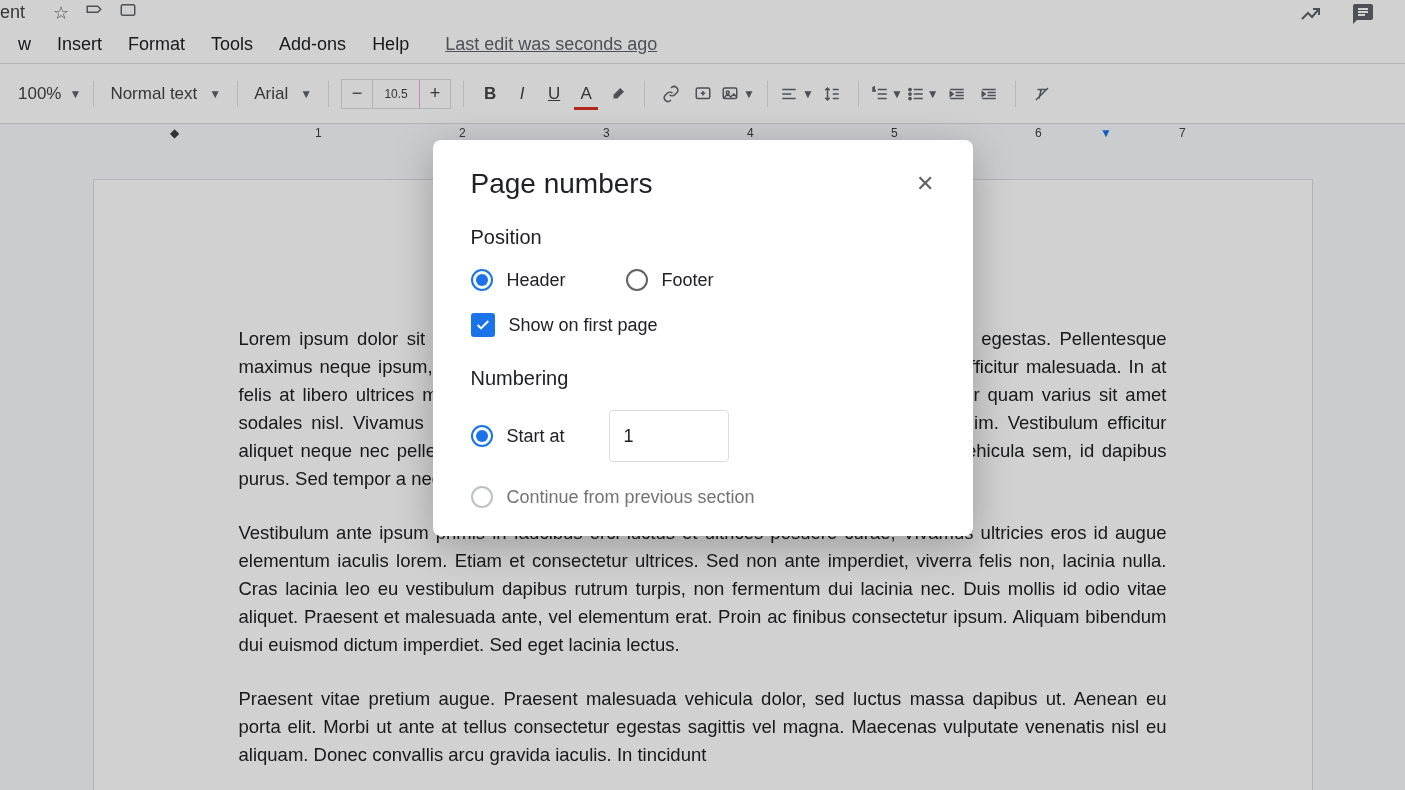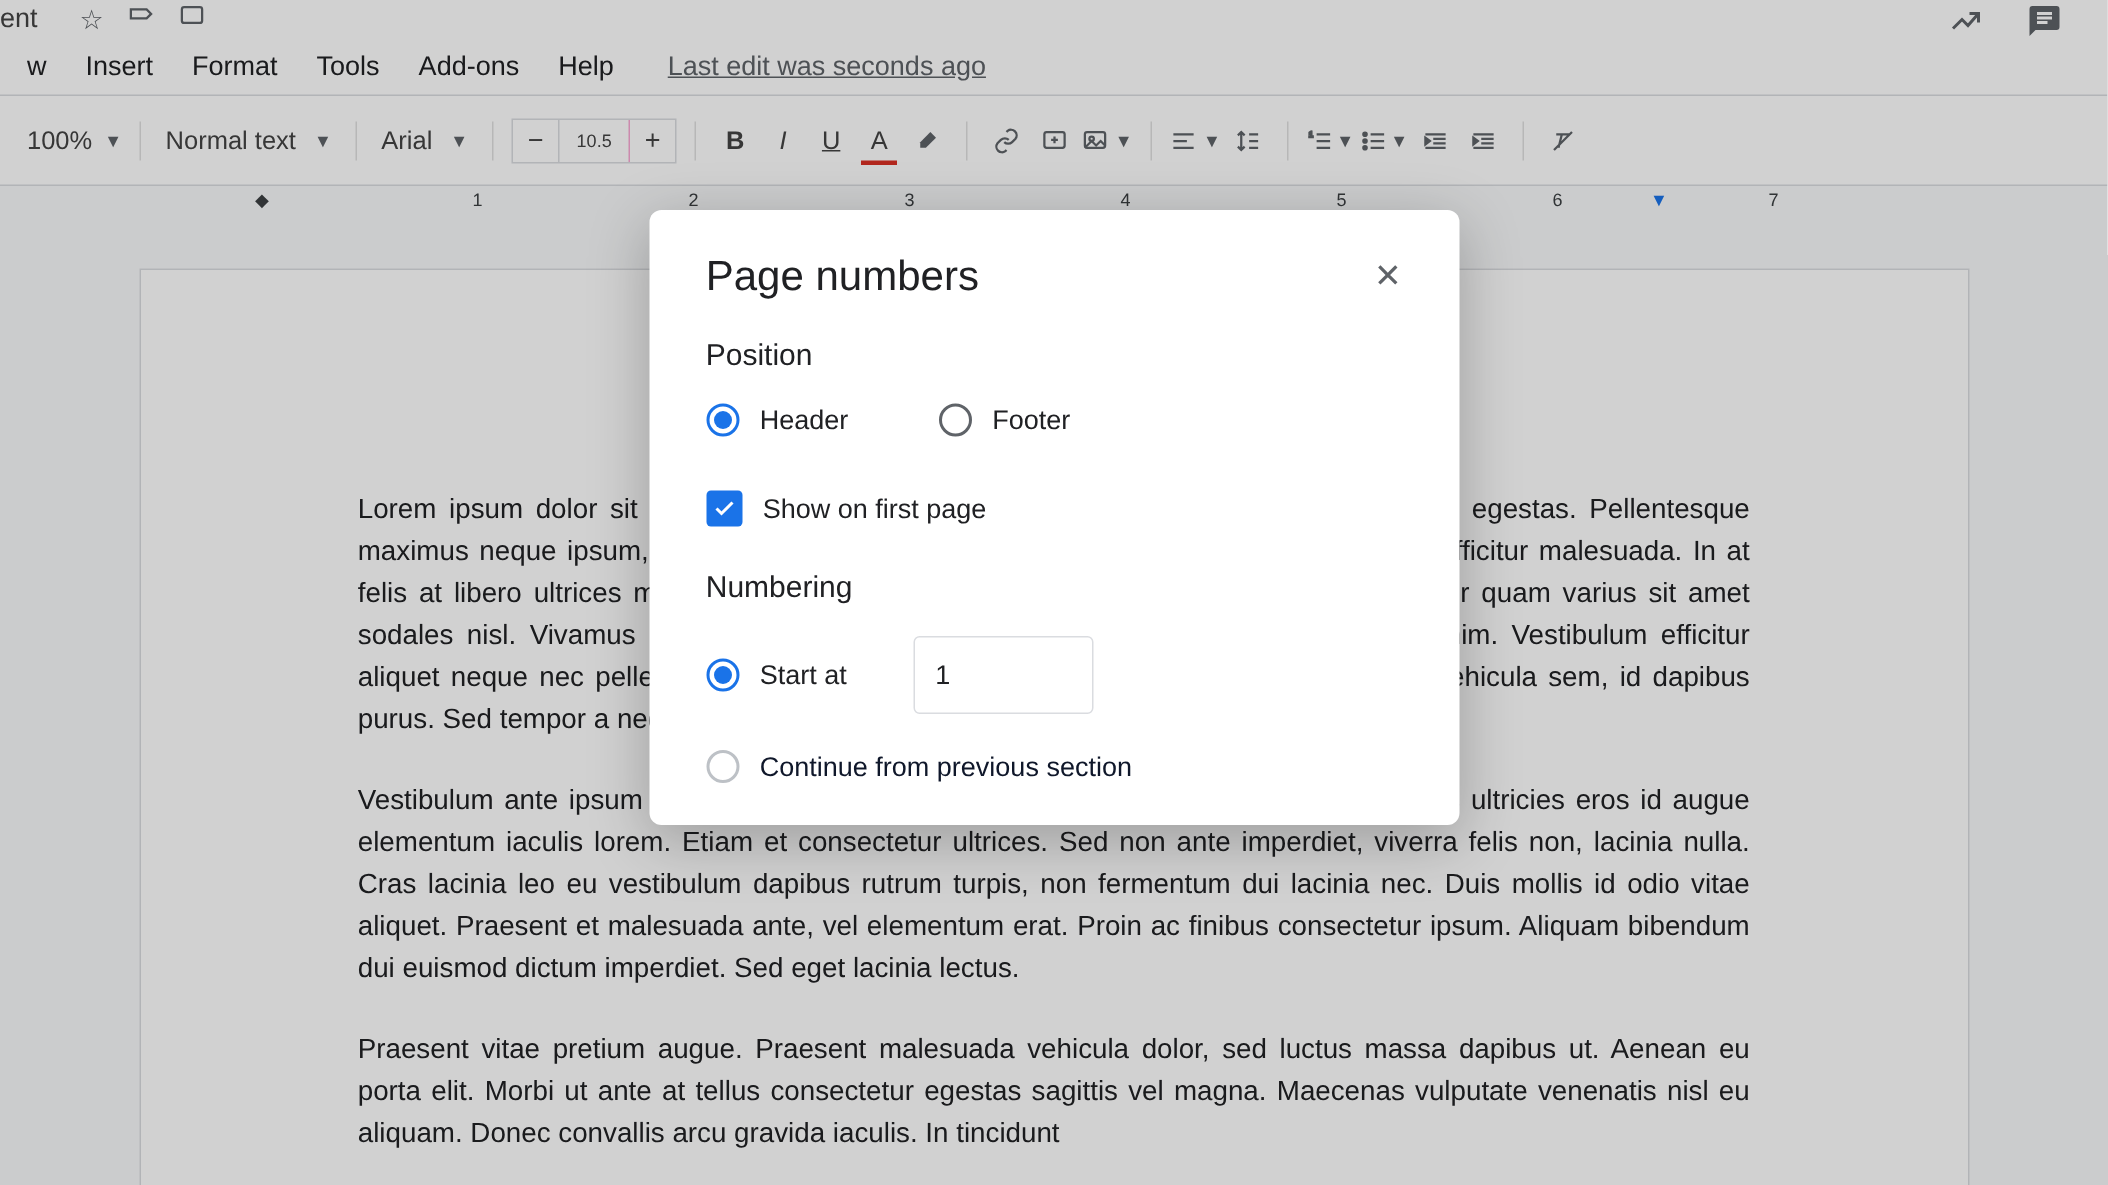--- a/index.html
+++ b/index.html
@@ -98,21 +98,21 @@
   border-radius: 8px;
   box-shadow: 0 10px 40px rgba(0,0,0,0.25);
   padding: 28px 38px 28px 38px;
   font-size: 18px;
   color: #202124;
 }
 .dialog-header { display: flex; justify-content: space-between; align-items: center; margin-bottom: 26px; }
 .dialog-title { font-size: 28px; font-weight: 400; color: #202124; }
 .dialog-close { font-size: 22px; color: #5f6368; cursor: pointer; }
 .section-label { font-size: 20px; color: #202124; margin-bottom: 20px; }
-.radio-row { display: flex; align-items: center; gap: 60px; margin-bottom: 36px; }
+.radio-row { display: flex; align-items: center; gap: 60px; margin-bottom: 22px; }
 .radio-item { display: flex; align-items: center; gap: 14px; cursor: pointer; }
 .radio {
   width: 22px; height: 22px; border-radius: 50%;
   border: 2.5px solid #5f6368; position: relative;
 }
 .radio.selected { border-color: #1a73e8; }
 .radio.selected::after {
   content: ""; position: absolute; inset: 3px;
   border-radius: 50%; background: #1a73e8;
 }
@@ -122,21 +122,21 @@
   width: 24px; height: 24px; border-radius: 3px;
   background: #1a73e8; display: flex; align-items: center; justify-content: center;
 }
 .checkbox svg { stroke: #fff; stroke-width: 3; fill: none; }
 .start-row { display: flex; align-items: center; gap: 24px; margin-bottom: 24px; }
 .start-row .radio-item { gap: 14px; }
 .num-input {
   width: 120px; height: 52px; border: 1px solid #dadce0; border-radius: 4px;
   padding: 0 14px; font-size: 18px; color: #202124; margin-left: 20px;
 }
-.disabled-row { display: flex; align-items: center; gap: 14px; color: #0f172a; }
+.disabled-row { display: flex; align-items: center; gap: 14px; color: #737373; }
 .dialog-actions { display: flex; justify-content: flex-end; gap: 18px; }
 .btn {
   padding: 12px 26px; border-radius: 4px; font-size: 18px; cursor: pointer;
   border: 1px solid #dadce0; background: #fff; color: #1a73e8;
 }
 .btn.primary { background: #1a73e8; color: #fff; border-color: #1a73e8; font-weight: 500; }
 .top-right { position: absolute; right: 30px; top: 2px; display: flex; gap: 28px; color: #5f6368; }
 </style>
 </head>
 <body>

